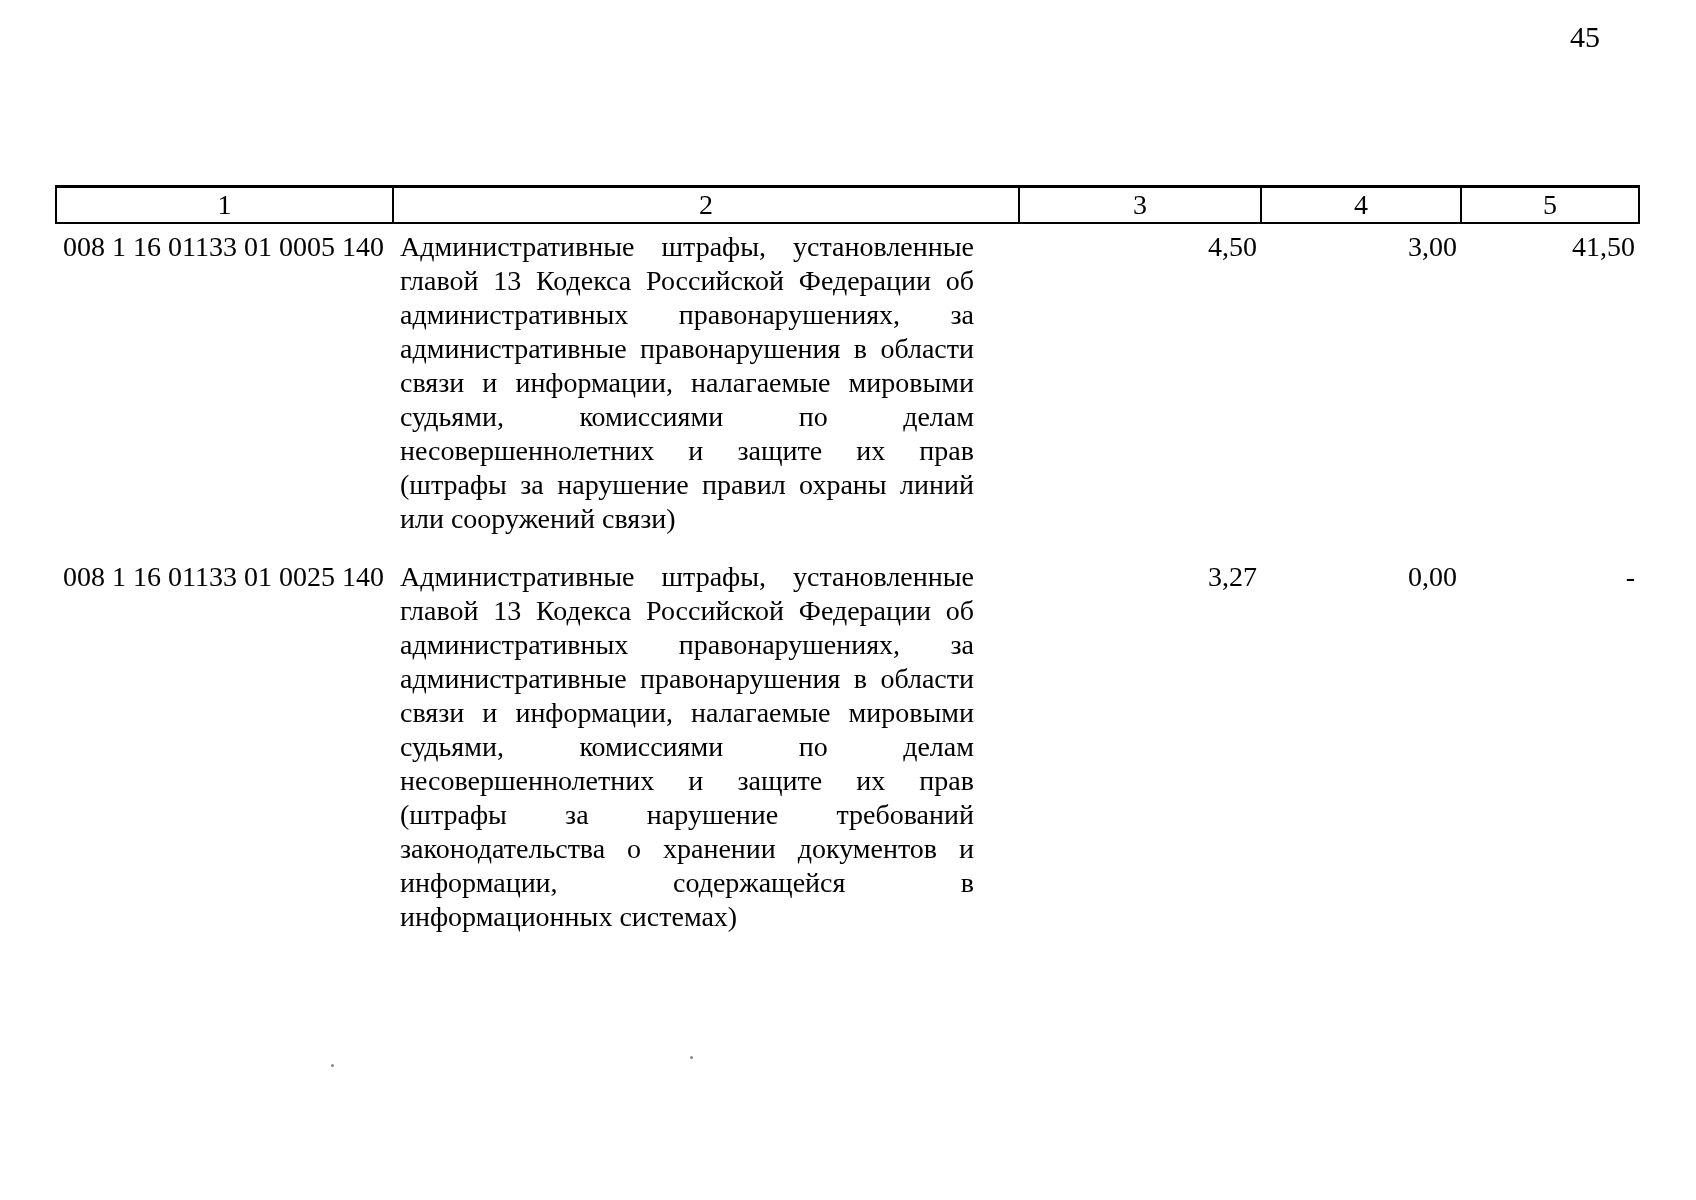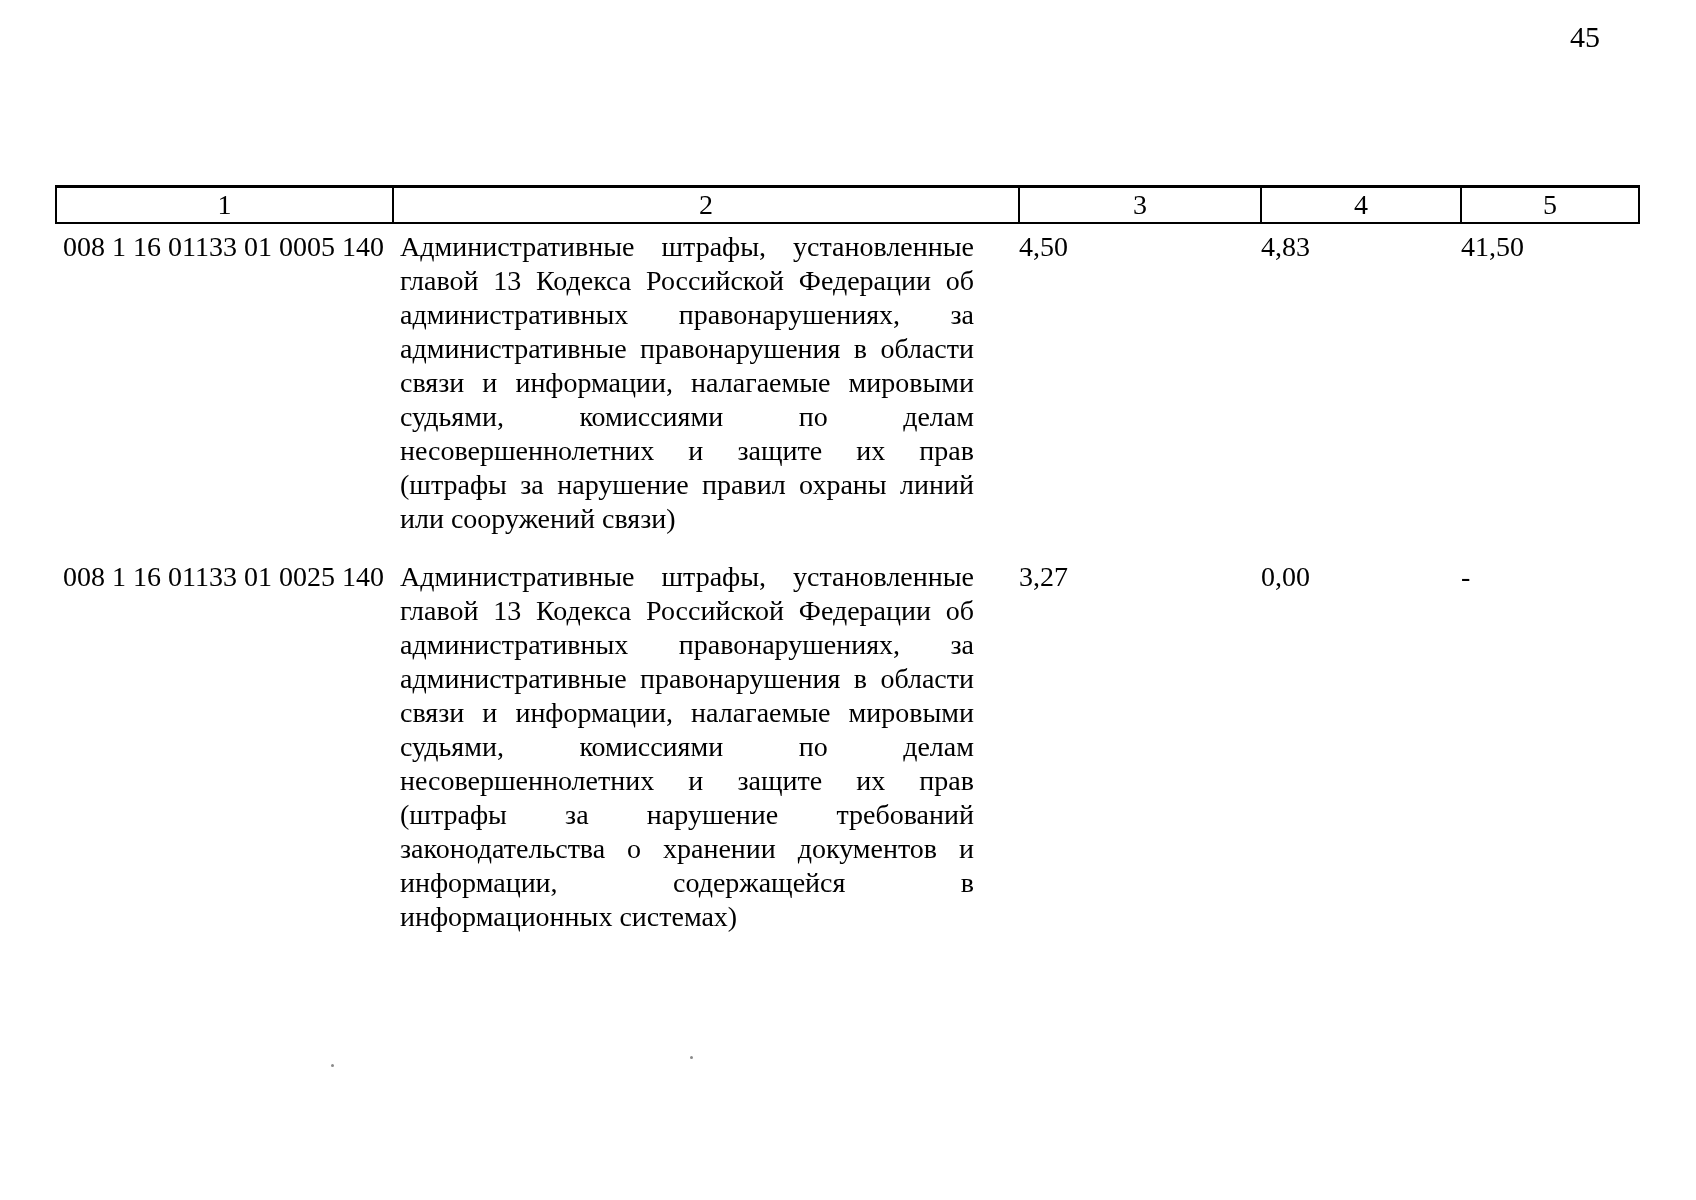--- a/index.html
+++ b/index.html
@@ -60,21 +60,21 @@
   td.cell-code {
     padding-left: 7px;
     white-space: nowrap;
   }
   td.cell-desc {
     padding-left: 7px;
     padding-right: 45px;
     text-align: justify;
   }
   td.cell-num {
-    text-align: left;
+    text-align: right;
     padding-right: 4px;
   }
   .artifact-dot {
     position: absolute;
     width: 3px;
     height: 3px;
     background: #8a8a8a;
     border-radius: 50%;
   }
   .dot-1 { left: 331px; top: 1064px; }
@@ -102,21 +102,21 @@
         <th>3</th>
         <th>4</th>
         <th>5</th>
       </tr>
     </thead>
     <tbody>
       <tr class="data-row">
         <td class="cell-code">008 1 16 01133 01 0005 140</td>
         <td class="cell-desc">Административные штрафы, установленные главой 13 Кодекса Российской Федерации об административных правонарушениях, за административные правонарушения в области связи и информации, налагаемые мировыми судьями, комиссиями по делам несовершеннолетних и защите их прав (штрафы за нарушение правил охраны линий или сооружений связи)</td>
         <td class="cell-num">4,50</td>
-        <td class="cell-num">4,83</td>
+        <td class="cell-num">3,00</td>
         <td class="cell-num">41,50</td>
       </tr>
       <tr class="data-row">
         <td class="cell-code">008 1 16 01133 01 0025 140</td>
         <td class="cell-desc">Административные штрафы, установленные главой 13 Кодекса Российской Федерации об административных правонарушениях, за административные правонарушения в области связи и информации, налагаемые мировыми судьями, комиссиями по делам несовершеннолетних и защите их прав (штрафы за нарушение требований законодательства о хранении документов и информации, содержащейся в информационных системах)</td>
         <td class="cell-num">3,27</td>
         <td class="cell-num">0,00</td>
         <td class="cell-num">-</td>
       </tr>
     </tbody>

